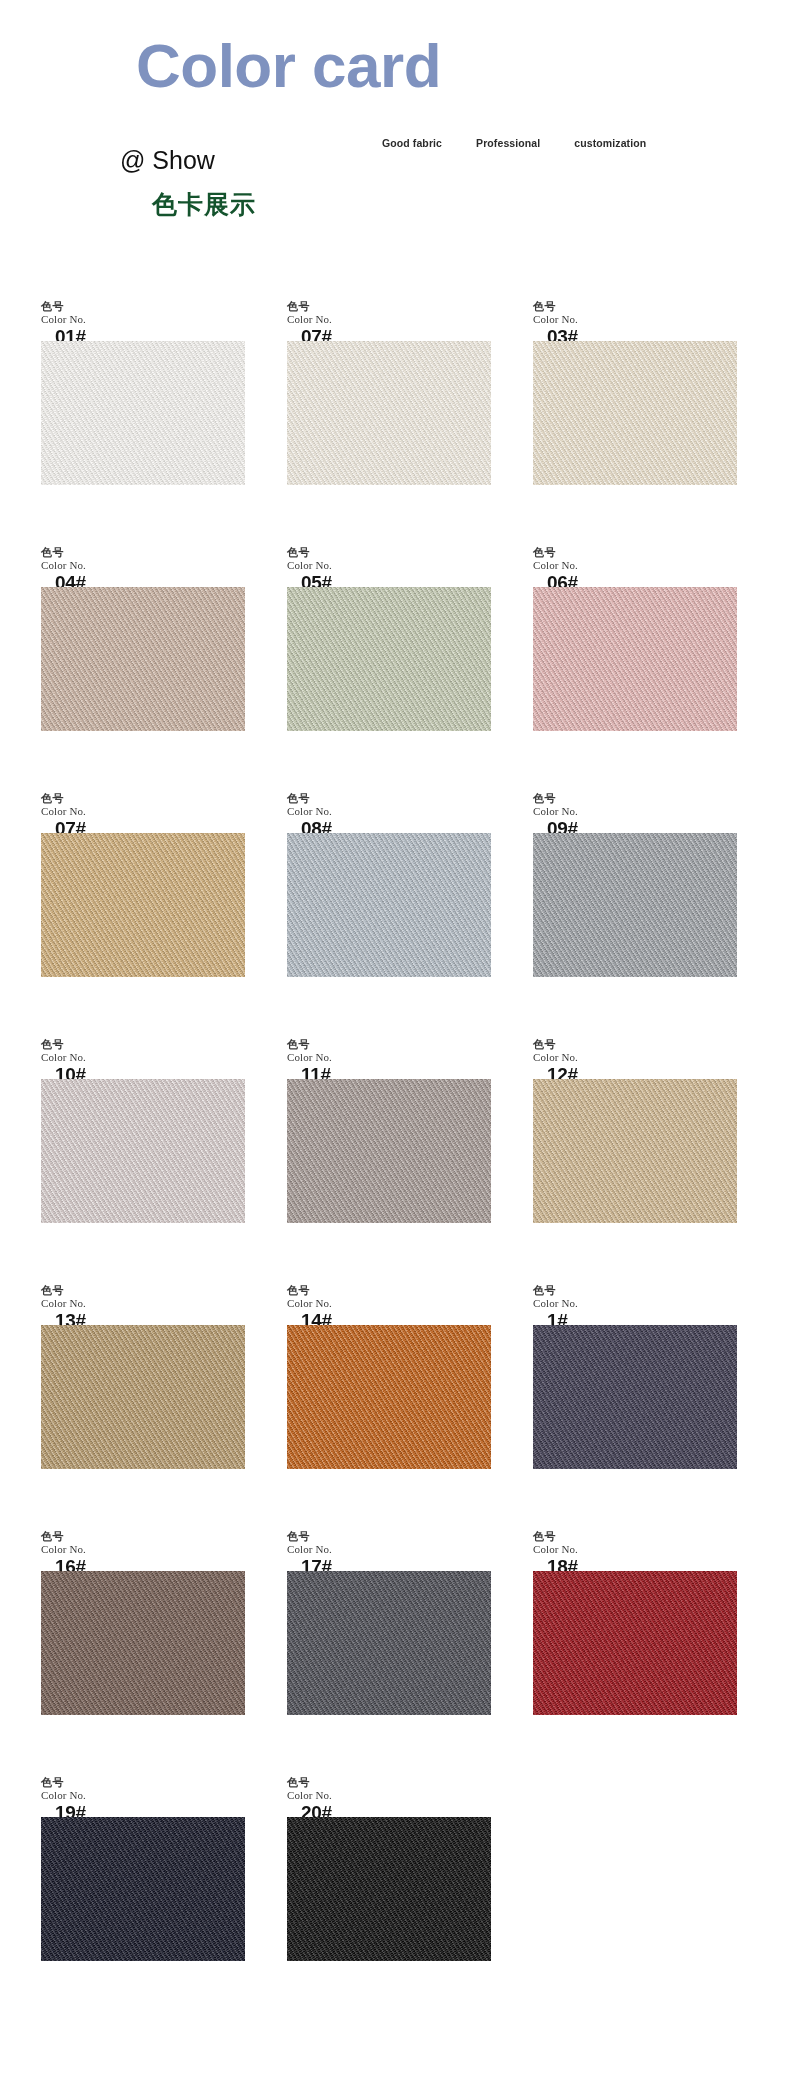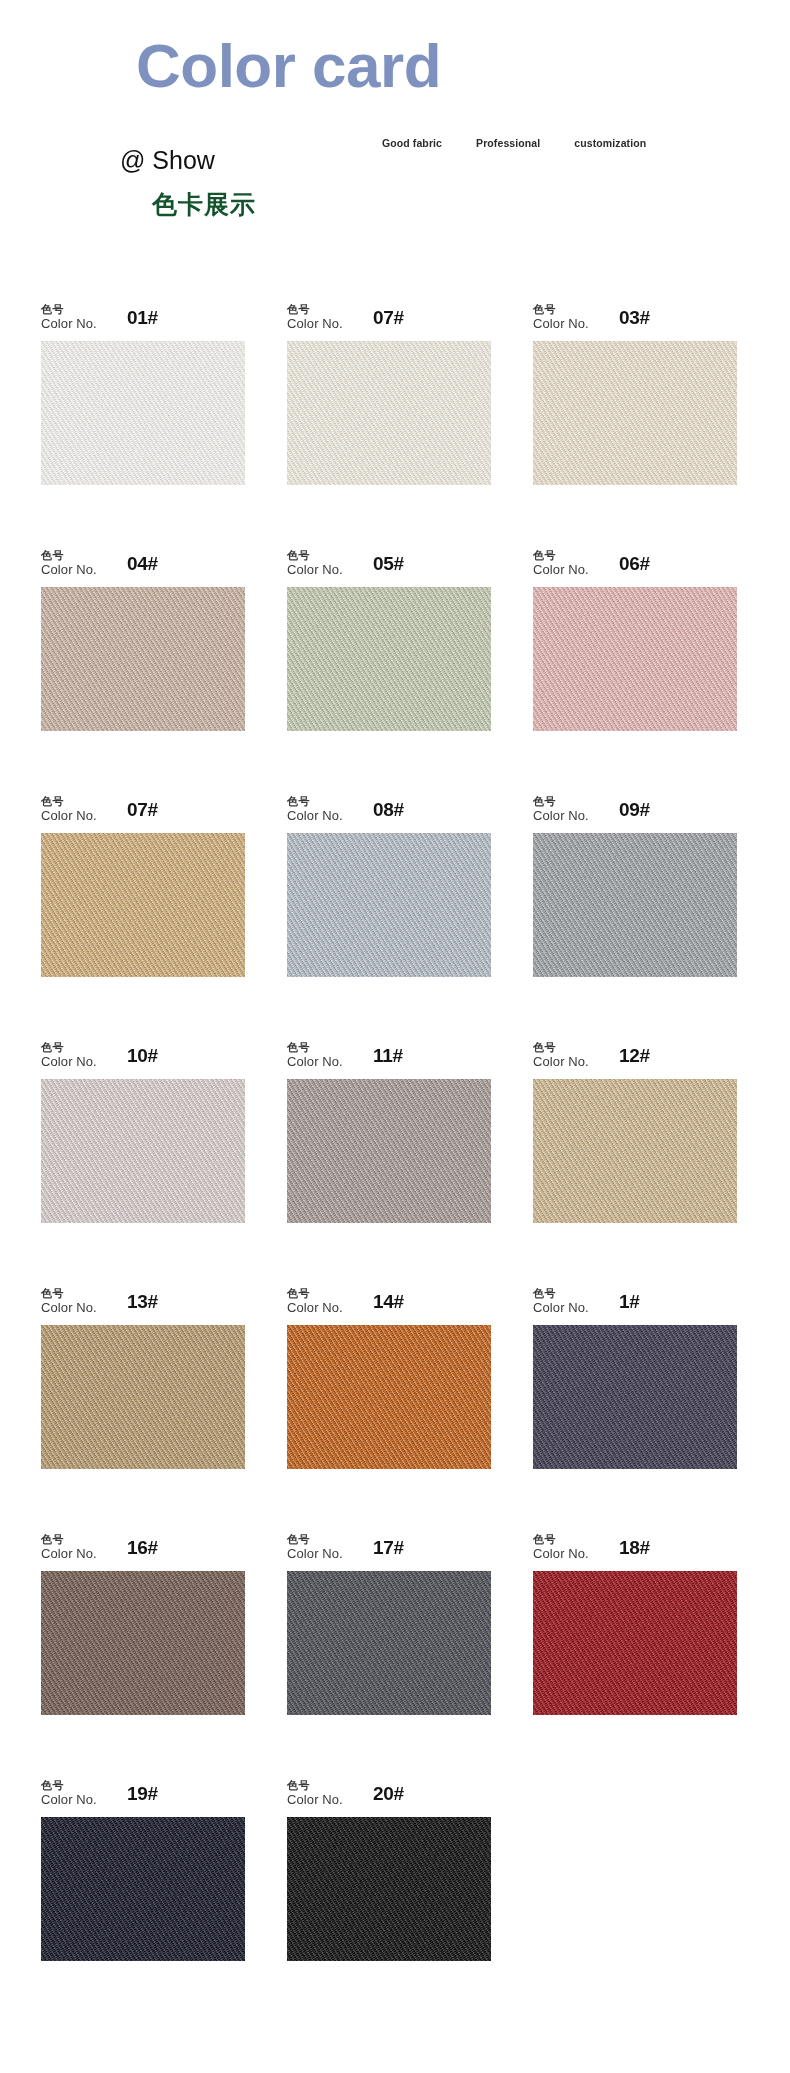--- a/index.html
+++ b/index.html
@@ -91,44 +91,46 @@
 
   .cell {
     width: 204px;
     margin-right: 42px;
   }
   .cell:nth-child(3) { margin-right: 0; }
   .cell.empty { visibility: hidden; }
 
   .cell-label {
     display: flex;
-    align-items: center;
+    align-items: flex-start;
     height: 34px;
     margin-bottom: 7px;
+    flex-direction: column;
   }
 
   .label-cn-en {
     display: flex;
     flex-direction: column;
     line-height: 1.18;
     width: 72px;
   }
 
   .label-cn {
     font-size: 11px;
     font-weight: 700;
     color: #3a3a3a;
     letter-spacing: 0.4px;
   }
 
   .label-en {
-    font-size: 13px;
+    font-size: 11px;
     font-weight: 400;
     color: #3a3a3a;
     letter-spacing: 0.1px;
+    font-family: Liberation Serif, serif;
   }
 
   .label-no {
     font-size: 19px;
     font-weight: 700;
     color: #141414;
     letter-spacing: -0.3px;
     margin-left: 14px;
     margin-bottom: -2px;
   }

